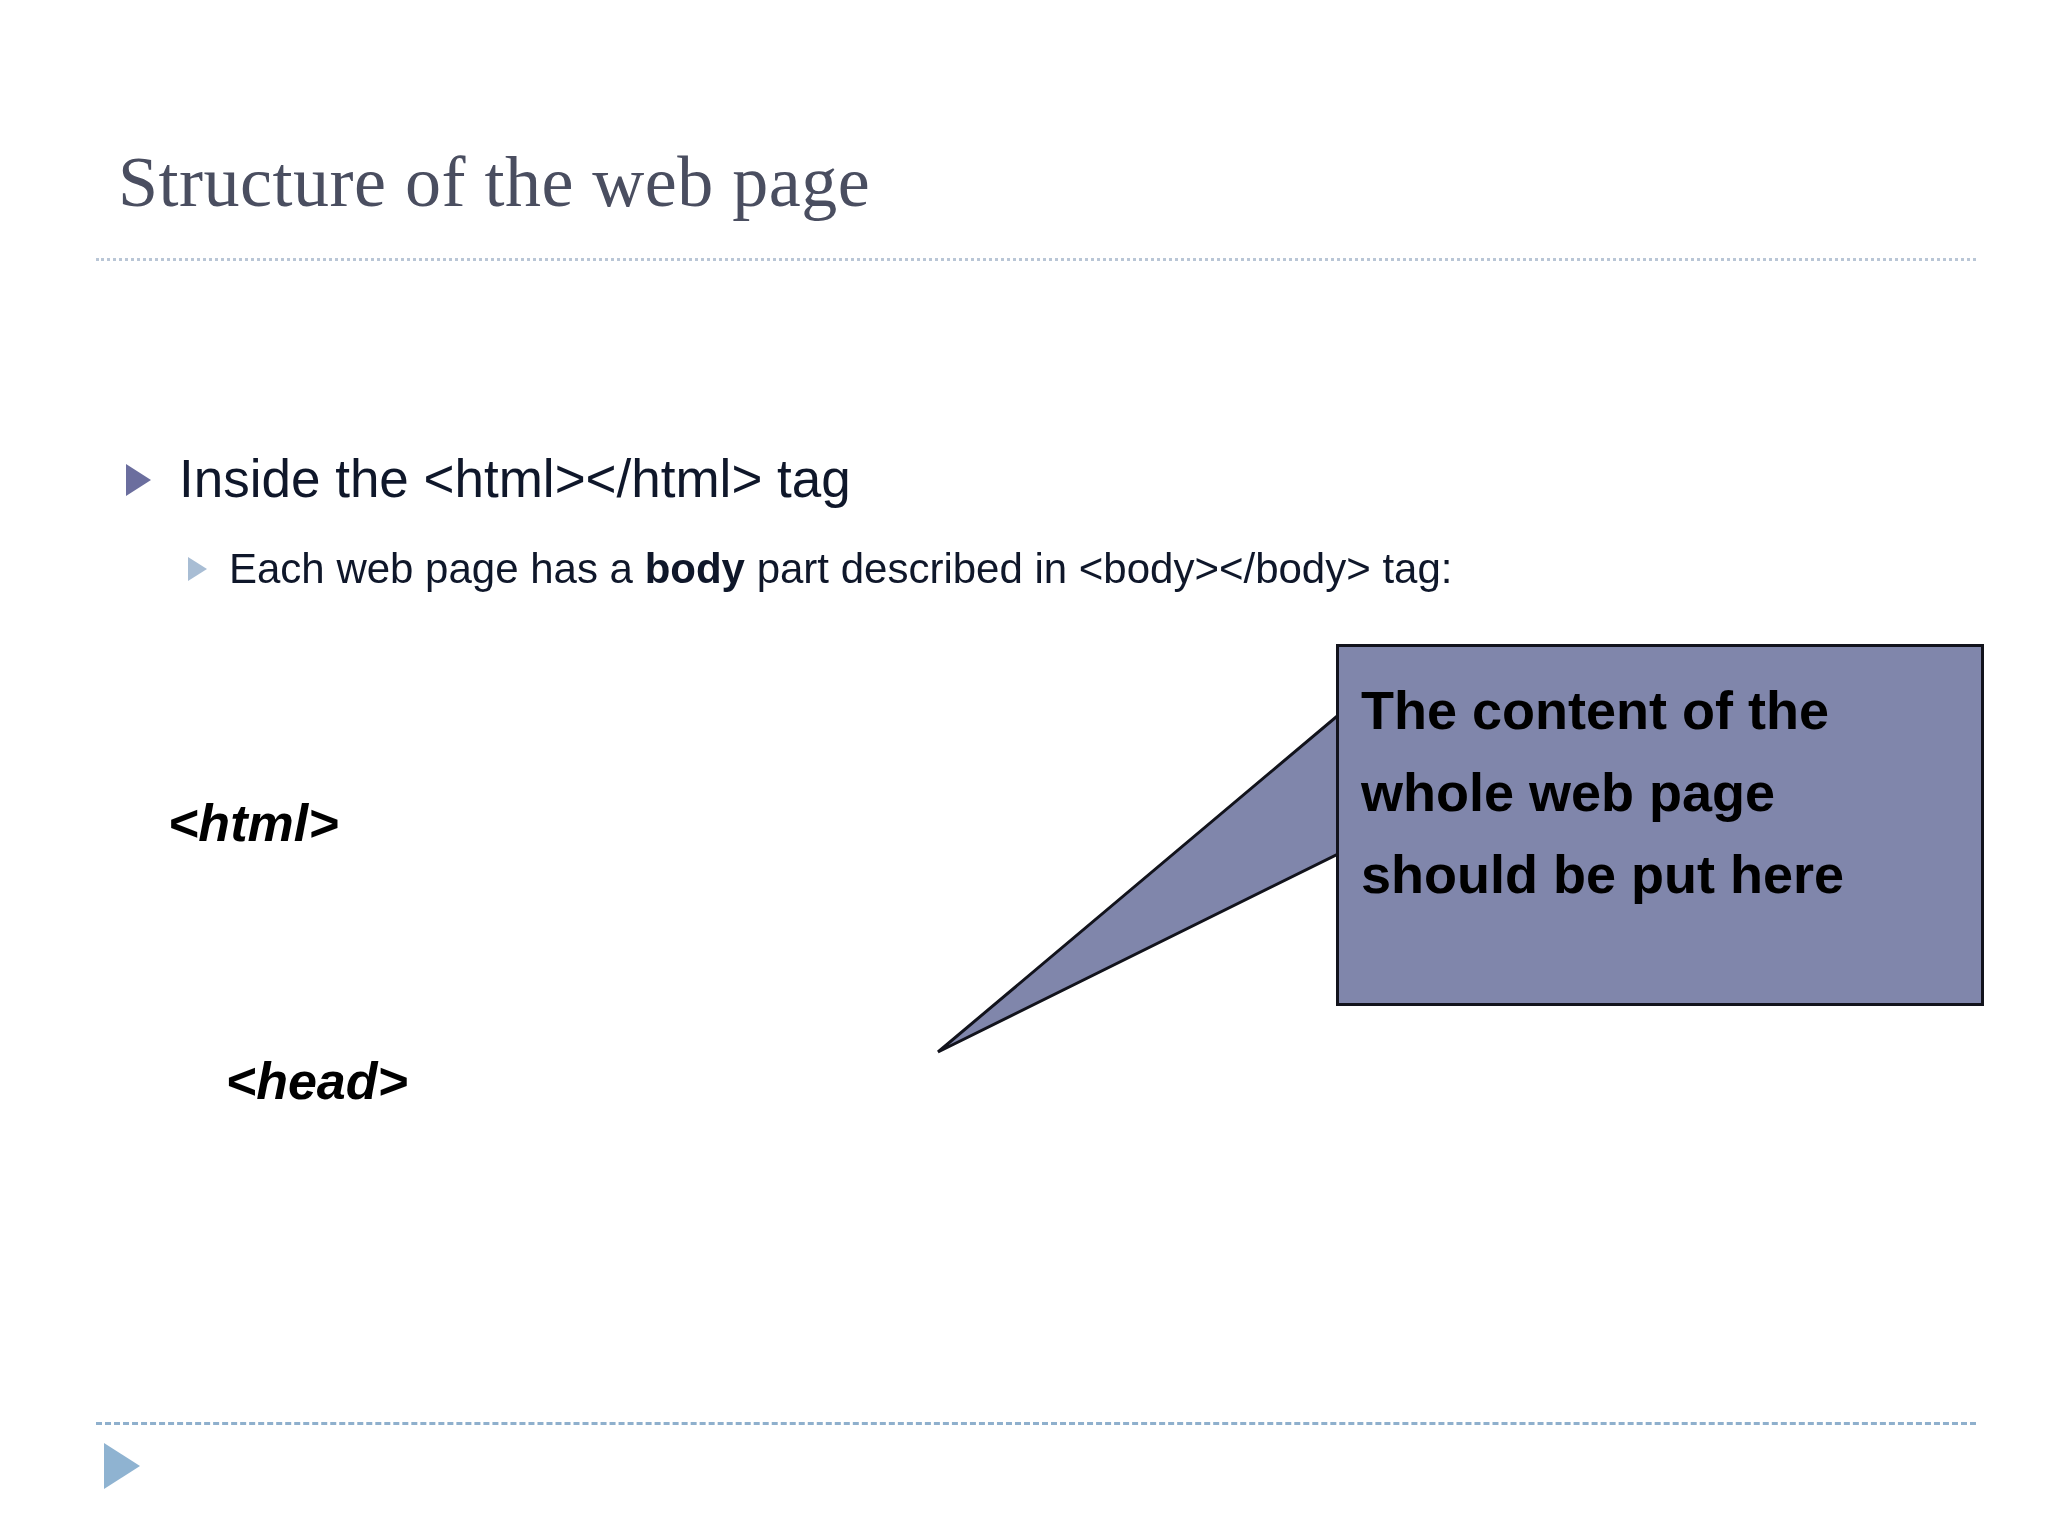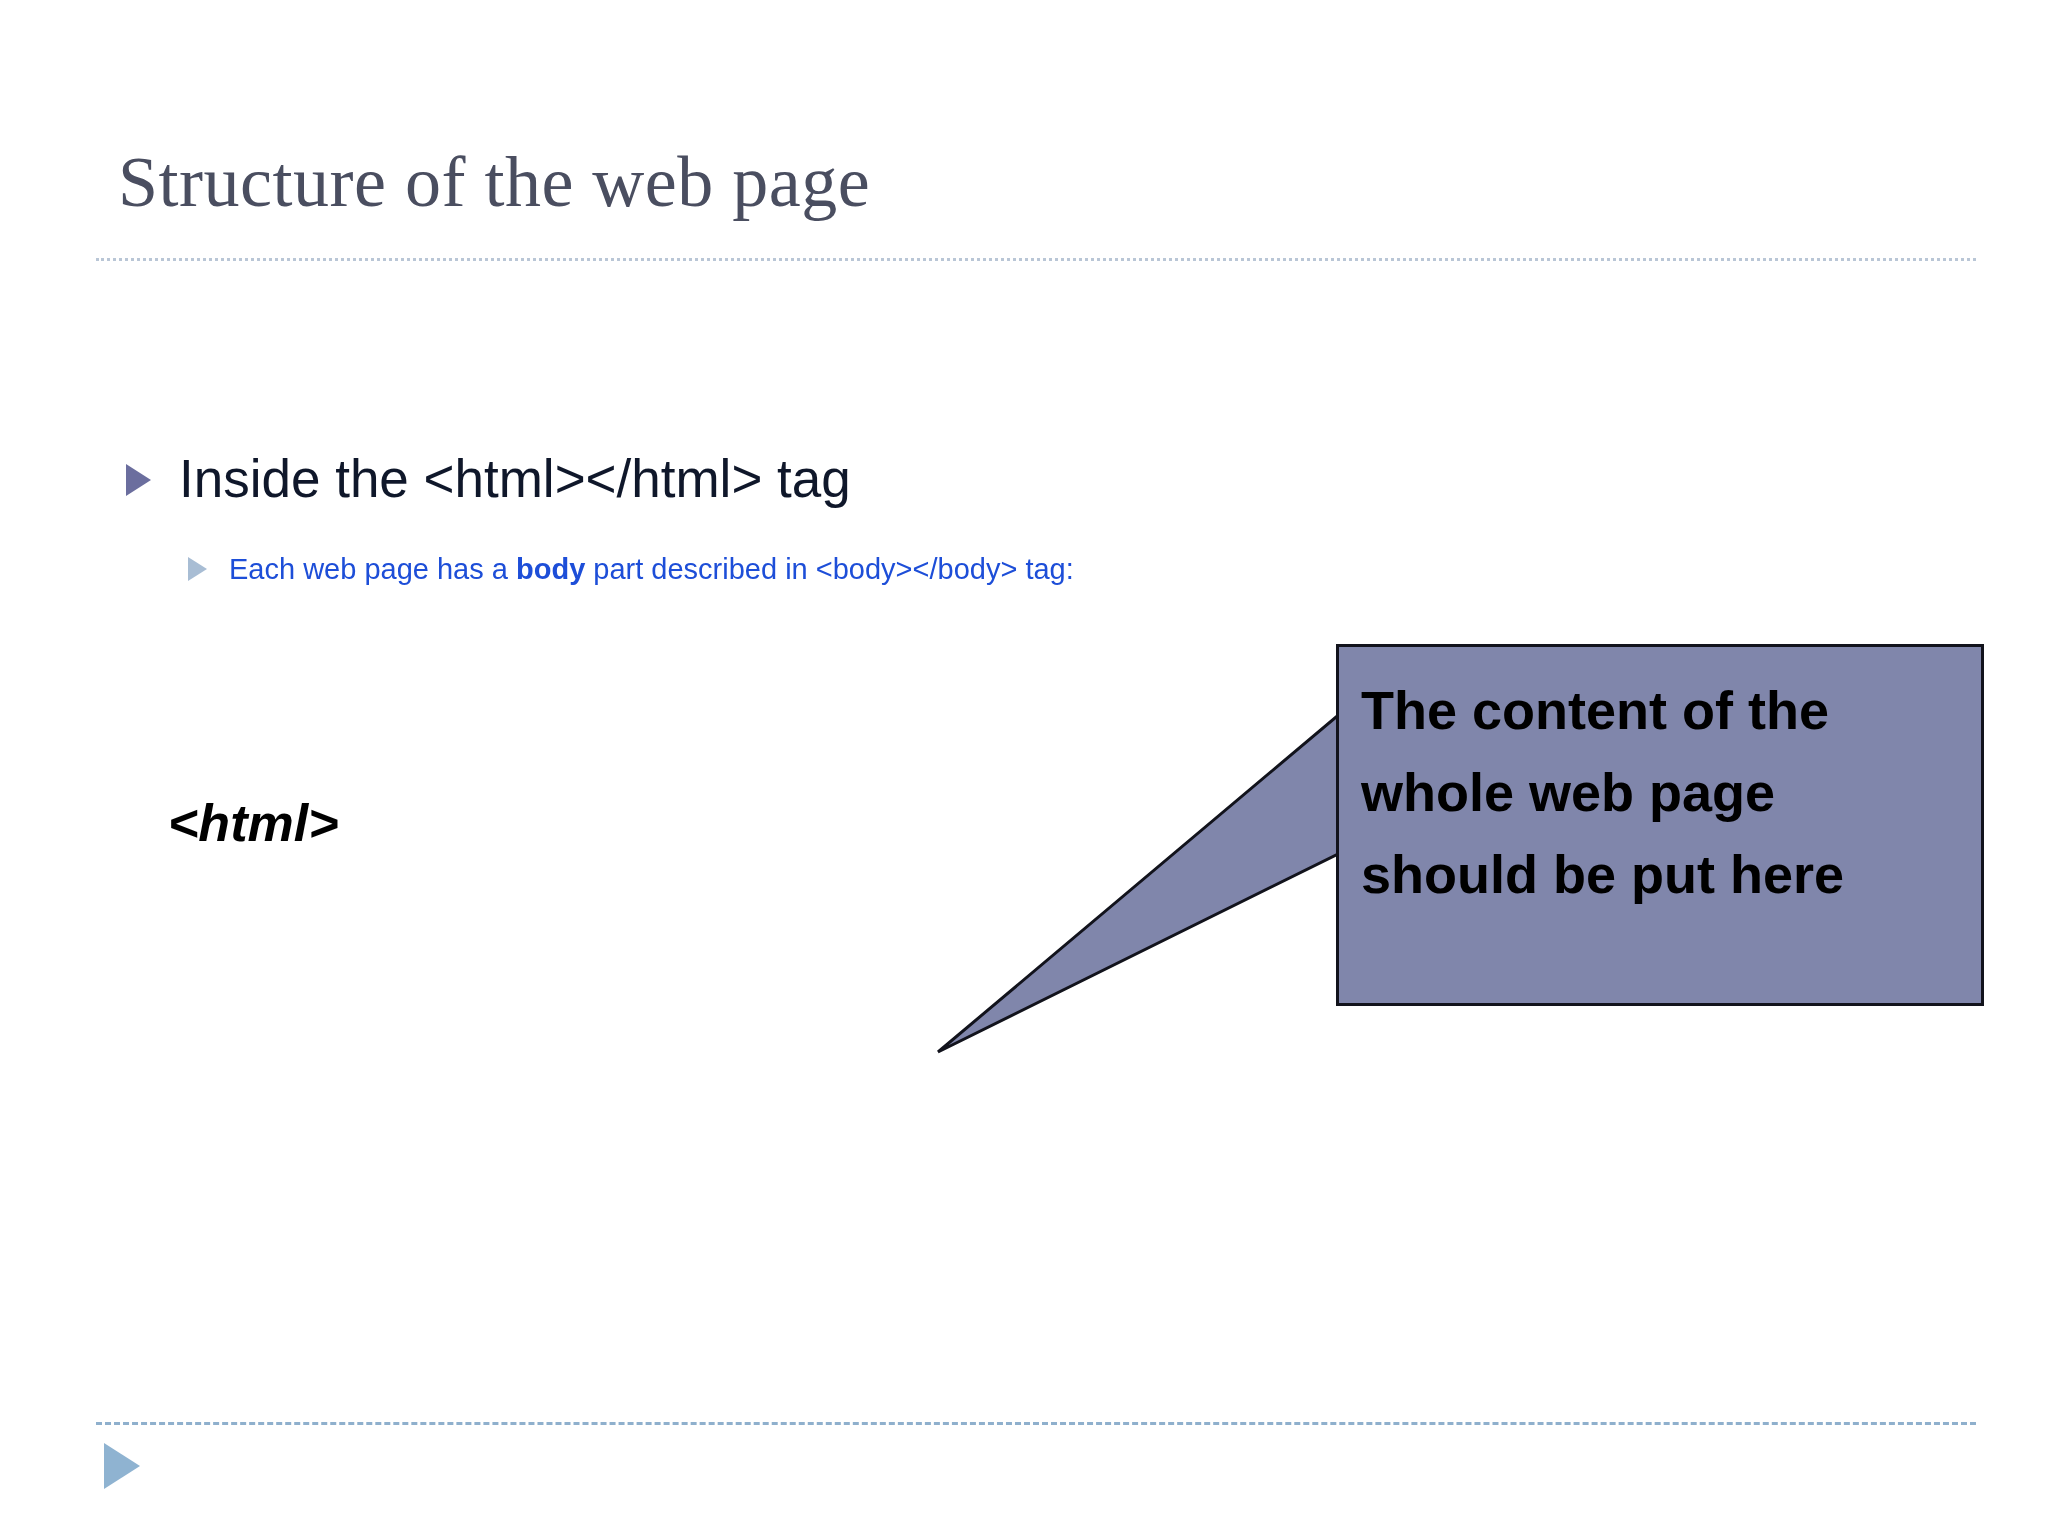--- a/index.html
+++ b/index.html
@@ -71,23 +71,23 @@
     margin-top: 12px;
     margin-right: 22px;
   }
   .txt-l1 {
     font-size: 53px;
     line-height: 62px;
     color: #0f172a;
     white-space: nowrap;
   }
   .txt-l2 {
-    font-size: 29px;
+    font-size: 42px;
     line-height: 48px;
-    color: #1d4ed8;
+    color: #0f172a;
     white-space: nowrap;
   }
   .txt-l2 b { font-weight: bold; }
 
   
   #code-block {
     position: absolute;
     left: 168px;
     top: 608px;
     font-family: "Liberation Sans", sans-serif;
@@ -165,20 +165,21 @@
     <span class="txt-l1">Inside the &lt;html&gt;&lt;/html&gt; tag</span>
   </div>
 
   <div class="bullet-row" id="bullet-level2">
     <span class="tri tri-l2"></span>
     <span class="txt-l2"><span>Each web page has a </span><b>body</b><span> part described in &lt;body&gt;&lt;/body&gt; tag:</span></span>
   </div>
 
   <div id="code-block">
     <div class="code-line">&lt;html&gt;</div>
+    <div class="code-line">    &lt;head&gt;</div>
     
     
     
     
     
   </div>
 
   <svg id="callout-tail" viewBox="0 0 420 370">
     <polygon points="8,352 412,12 412,152" fill="#8086ab" stroke="#12131c" stroke-width="3"></polygon>
   </svg>

